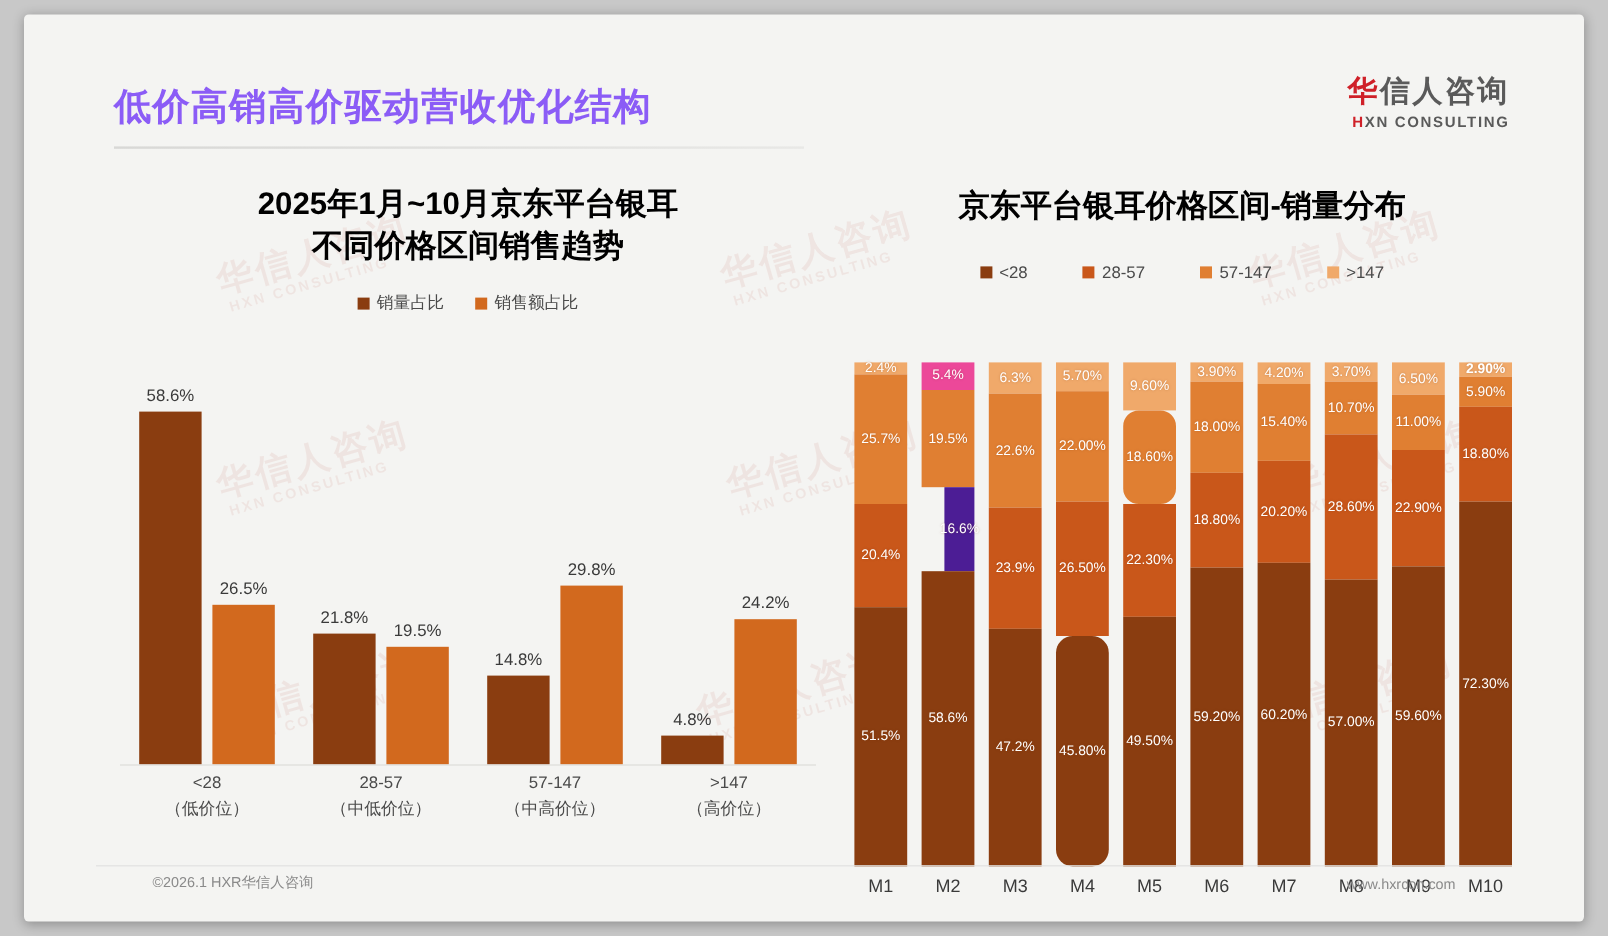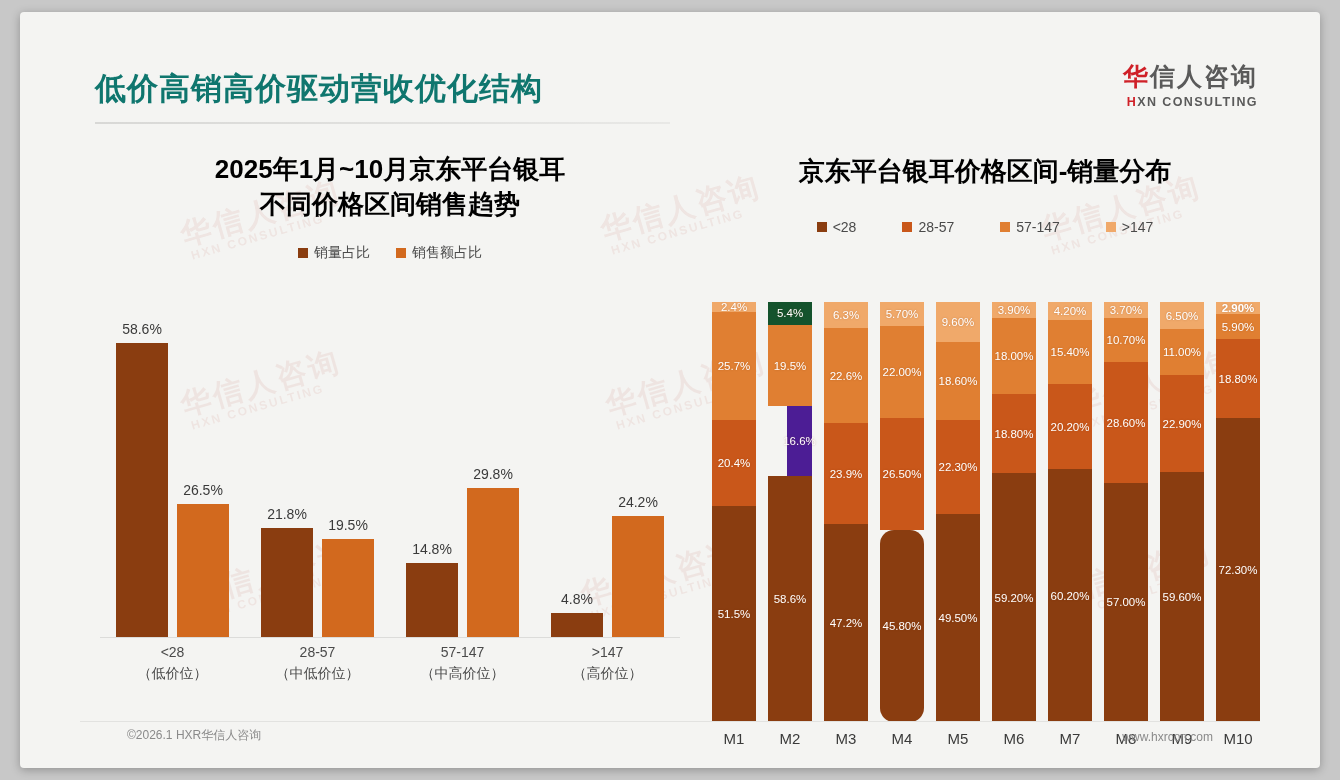--- a/index.html
+++ b/index.html
@@ -30,21 +30,21 @@
     line-height:1.05;
   }
   .wm .cn{font-size:30px;letter-spacing:3px;display:block;}
   .wm .en{font-size:12px;letter-spacing:2.2px;display:block;margin-left:4px;}
 
   
   .header{position:absolute;left:0;top:0;width:100%;height:112px;}
   .slide-title{
     position:absolute;left:75px;top:56px;
     font-size:31px;font-weight:700;letter-spacing:1px;
-    color:#0f766e;
+    color:#8b5cf6;
   }
   .title-rule{
     position:absolute;left:75px;top:110px;width:575px;height:2px;
     background:linear-gradient(to right,#d8d8d6,#e8e8e6);
   }
   .logo{position:absolute;right:62px;top:52px;text-align:right;}
   .logo-cn{font-size:25px;font-weight:700;letter-spacing:2px;line-height:1;}
   .logo-cn .hong{color:#cf2028;}
   .logo-cn .hui{color:#5a5a5a;}
   .logo-en{font-size:12.5px;font-weight:700;letter-spacing:1.4px;color:#5a5a5a;margin-top:6px;}
@@ -245,21 +245,21 @@
               <div class="sseg" style="background: rgb(201, 87, 26); height: 20.4%;">
                 <span class="slabel">20.4%</span>
               </div>
               <div class="sseg" style="background: rgb(138, 61, 16); height: 51.5%;">
                 <span class="slabel">51.5%</span>
               </div>
             </div>
           </div>
           <div class="scol">
             <div class="sbar">
-              <div class="sseg" style="background: #14532d; height: 5.39461%;">
+              <div class="sseg" style="background: #ec4899; height: 5.39461%;">
                 <span class="slabel">5.4%</span>
               </div>
               <div class="sseg" style="background: rgb(224, 127, 50); height: 19.4805%;">
                 <span class="slabel">19.5%</span>
               </div>
               <div class="sseg" style="background: #4c1d95; height: 16.5834%; margin-left: 19px;">
                 <span class="slabel">16.6%</span>
               </div>
               <div class="sseg" style="background: rgb(138, 61, 16); height: 58.5415%;">
                 <span class="slabel">58.6%</span>
@@ -296,21 +296,21 @@
               <div class="sseg" style="background: rgb(138, 61, 16); height: 45.8%; border-radius: 14px;">
                 <span class="slabel">45.80%</span>
               </div>
             </div>
           </div>
           <div class="scol">
             <div class="sbar">
               <div class="sseg" style="background: rgb(240, 169, 106); height: 9.6%;">
                 <span class="slabel">9.60%</span>
               </div>
-              <div class="sseg" style="background: rgb(224, 127, 50); height: 18.6%;">
+              <div class="sseg" style="background: rgb(224, 127, 50); height: 18.6%; border-radius: 13px;">
                 <span class="slabel">18.60%</span>
               </div>
               <div class="sseg" style="background: rgb(201, 87, 26); height: 22.3%;">
                 <span class="slabel">22.30%</span>
               </div>
               <div class="sseg" style="background: rgb(138, 61, 16); height: 49.5%;">
                 <span class="slabel">49.50%</span>
               </div>
             </div>
           </div>

